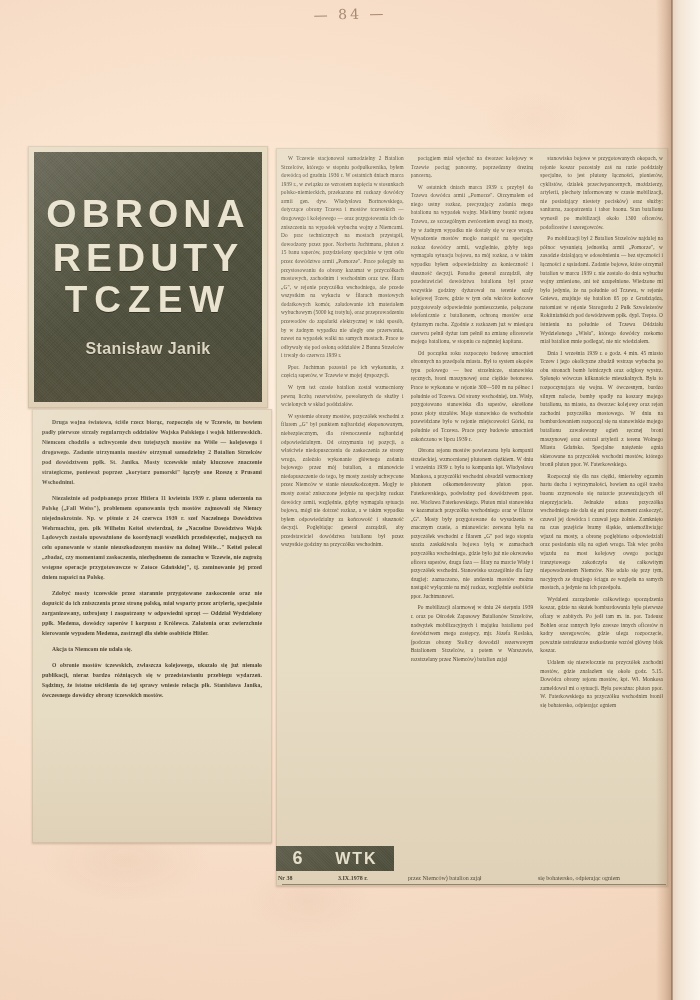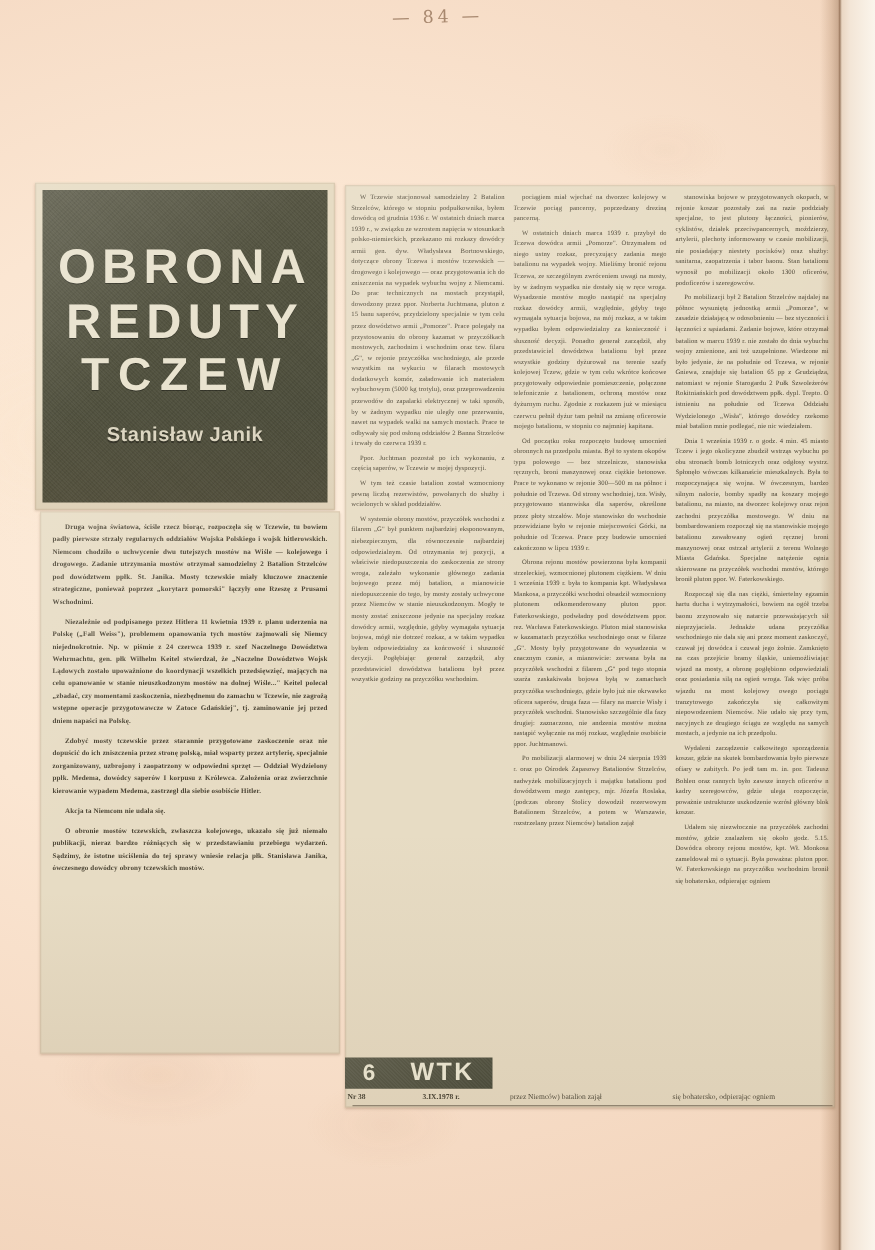--- a/index.html
+++ b/index.html
@@ -151,21 +151,21 @@
       repeating-linear-gradient(45deg, rgba(255,255,255,.04) 0 1px, rgba(0,0,0,0) 1px 2px),
       linear-gradient(150deg, #605e4c, #4c4c3b);
     display: flex;
     align-items: center;
     justify-content: space-around;
     color: #e6e0cb;
     font-family: "Liberation Sans", sans-serif;
     font-weight: 700;
   }
   .masthead .m-num { font-size: 18px; letter-spacing: 0; }
-  .masthead .m-wtk { font-size: 20px; letter-spacing: 2px; }
+  .masthead .m-wtk { font-size: 16px; letter-spacing: 2px; }
 
   .footline {
     position: absolute;
     left: 276px; top: 872px;
     width: 392px; height: 12px;
     font-family: "Liberation Serif", serif;
     font-size: 6px;
     color: #4b4434;
     display: flex;
     align-items: center;

